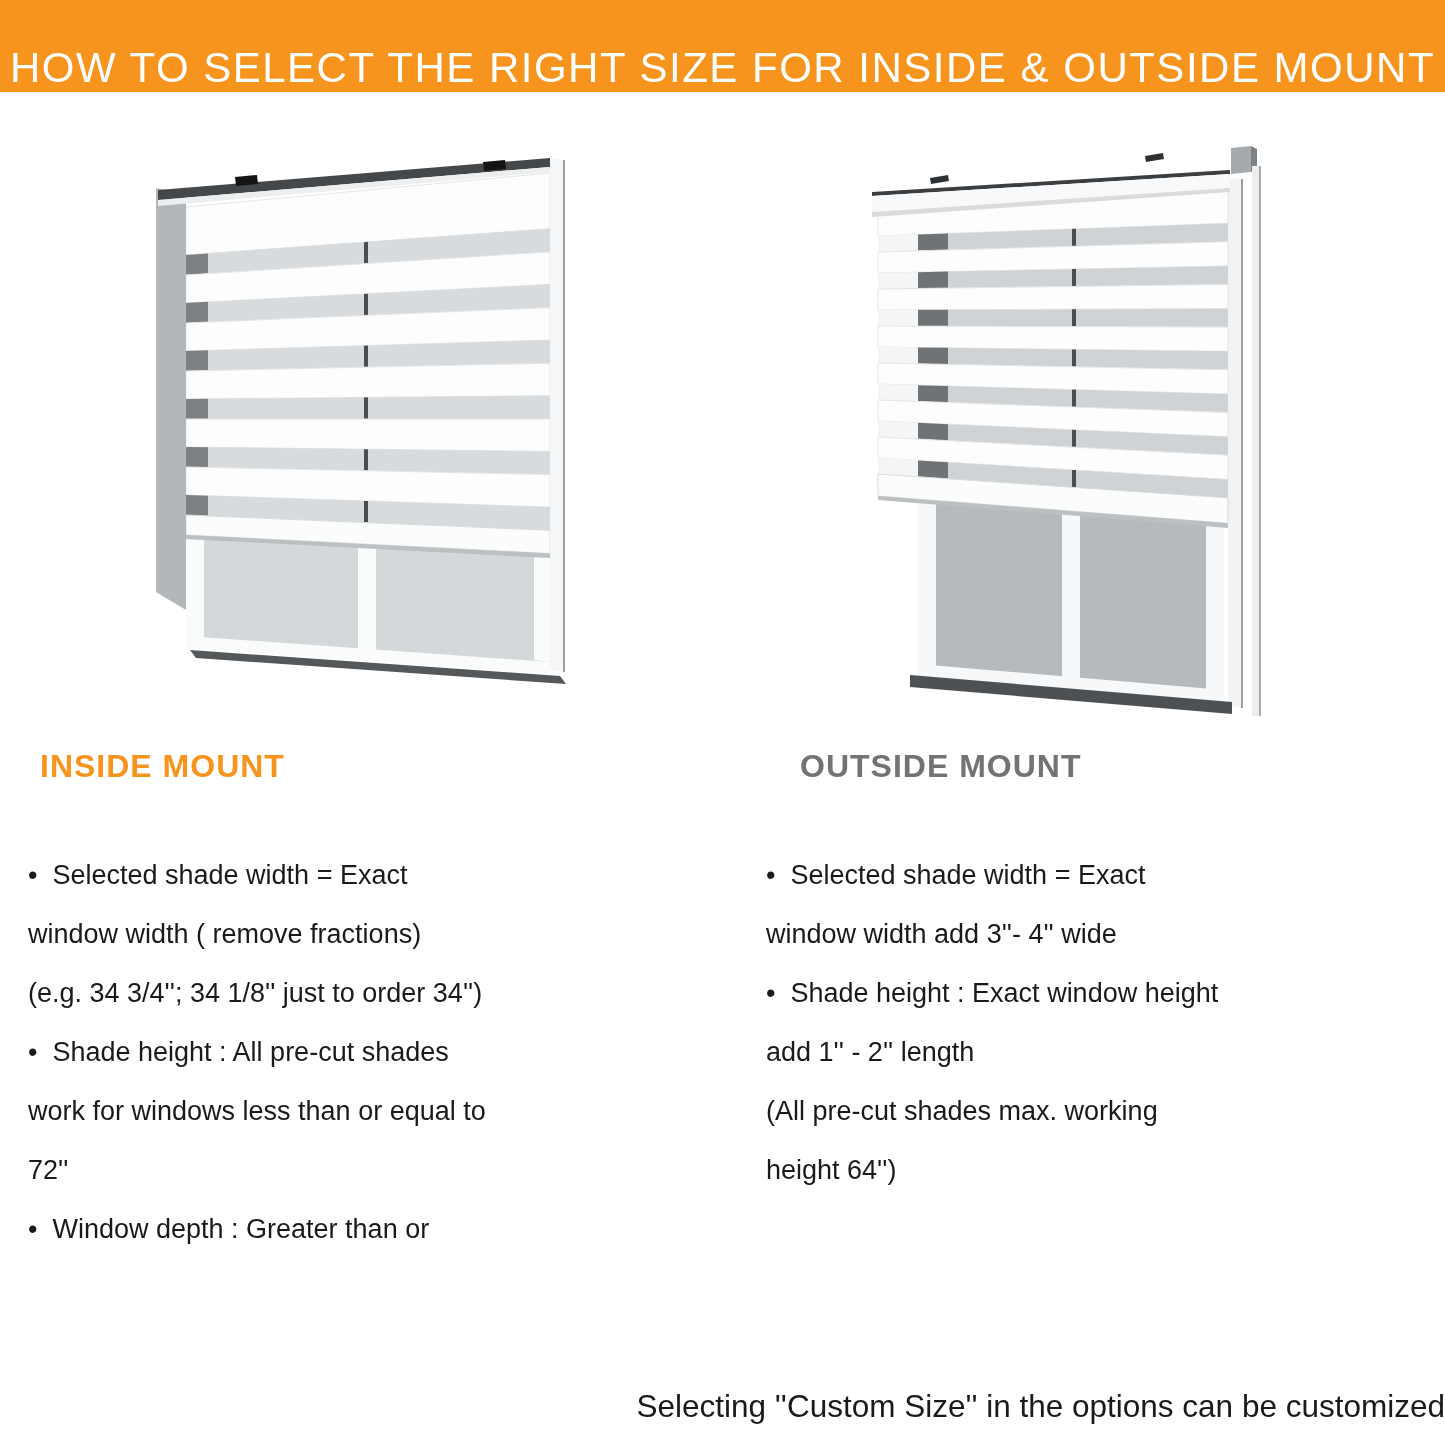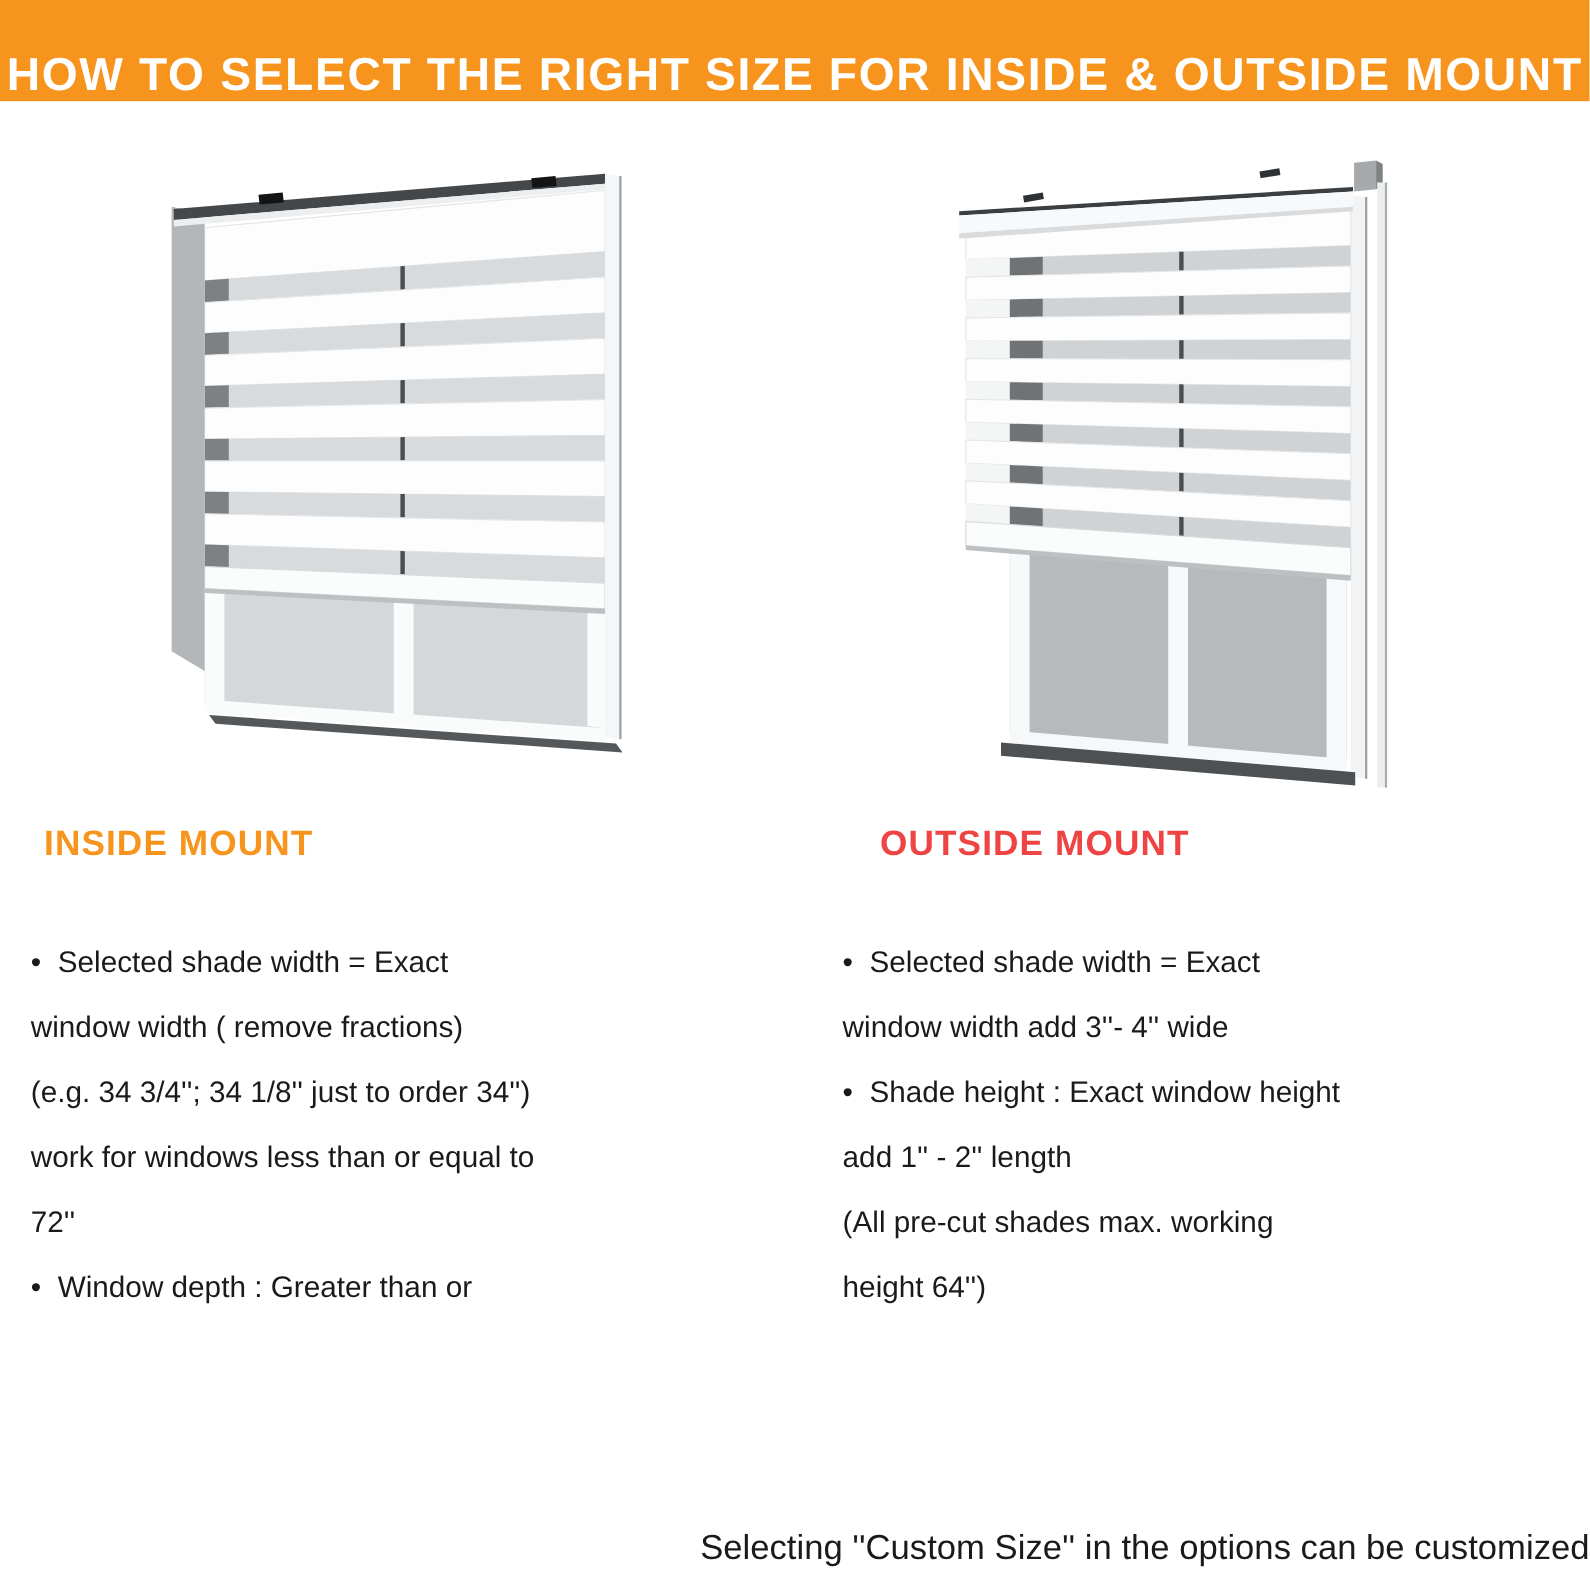--- a/index.html
+++ b/index.html
@@ -1,19 +1,19 @@
 <!DOCTYPE html>
 <html><head>
 <meta charset="utf-8">
 <style>
   html,body{margin:0;padding:0;background:#ffffff;}
   body{width:1445px;height:1432px;font-family:"Liberation Sans",sans-serif;overflow:hidden;}
   .page{position:relative;width:1445px;height:1432px;background:#ffffff;}
   .banner{position:absolute;left:0;top:0;width:1445px;height:92px;display:flex;align-items:center;justify-content:center;}
-  .banner-title{color:#ffffff;font-weight:bold;font-size:42px;letter-spacing:1.5px;white-space:nowrap;margin-top:44px;}
+  .banner-title{color:#ffffff;font-weight:normal;font-size:42px;letter-spacing:1.5px;white-space:nowrap;margin-top:44px;}
   .illustration{position:absolute;}
   .col-heading{position:absolute;top:748px;font-size:32px;font-weight:bold;letter-spacing:1px;white-space:nowrap;}
   #heading-inside{left:40px;}
   #heading-outside{left:800px;}
   .col{position:absolute;top:846px;font-size:27px;color:#1a1a1a;}
   #col-inside{left:28px;}
   #col-outside{left:766px;}
   .line{height:59px;line-height:59px;white-space:pre;}
   .footer-note{position:absolute;left:0;top:1388px;width:1445px;text-align:right;font-size:31.5px;color:#1a1a1a;white-space:nowrap;}
 </style>
@@ -135,26 +135,27 @@
         <polygon points="18,366 368,393.27599999999995 368,397.89199999999994 18,370" fill="#BDC0C2"></polygon>
       </g>
     <g>
       <polygon points="12,62 370,40 370,44 12,66" fill="#3C3F42"></polygon>
       <polygon points="12,66 370,44 370,58 12,82" fill="#F8F9FA"></polygon>
       <polygon points="12,82 370,58 370,62 12,87" fill="#D9DBDD"></polygon>
     </g>
   </svg>
 
   <div class="col-heading" id="heading-inside" style="color: rgb(247, 148, 29);">INSIDE MOUNT</div>
-  <div class="col-heading" id="heading-outside" style="color: #ef4444;">OUTSIDE MOUNT</div>
+  <div class="col-heading" id="heading-outside" style="color: #737373;">OUTSIDE MOUNT</div>
 
   <div class="col" id="col-inside">
     <div class="line">•  Selected shade width = Exact</div>
     <div class="line">window width ( remove fractions)</div>
     <div class="line">(e.g. 34 3/4''; 34 1/8'' just to order 34'')</div>
+    <div class="line">•  Shade height : All pre-cut shades</div>
     <div class="line">work for windows less than or equal to</div>
     <div class="line">72''</div>
     <div class="line">•  Window depth : Greater than or</div>
   </div>
 
   <div class="col" id="col-outside">
     <div class="line">•  Selected shade width = Exact</div>
     <div class="line">window width add 3''- 4'' wide</div>
     <div class="line">•  Shade height : Exact window height</div>
     <div class="line">add 1'' - 2'' length</div>

